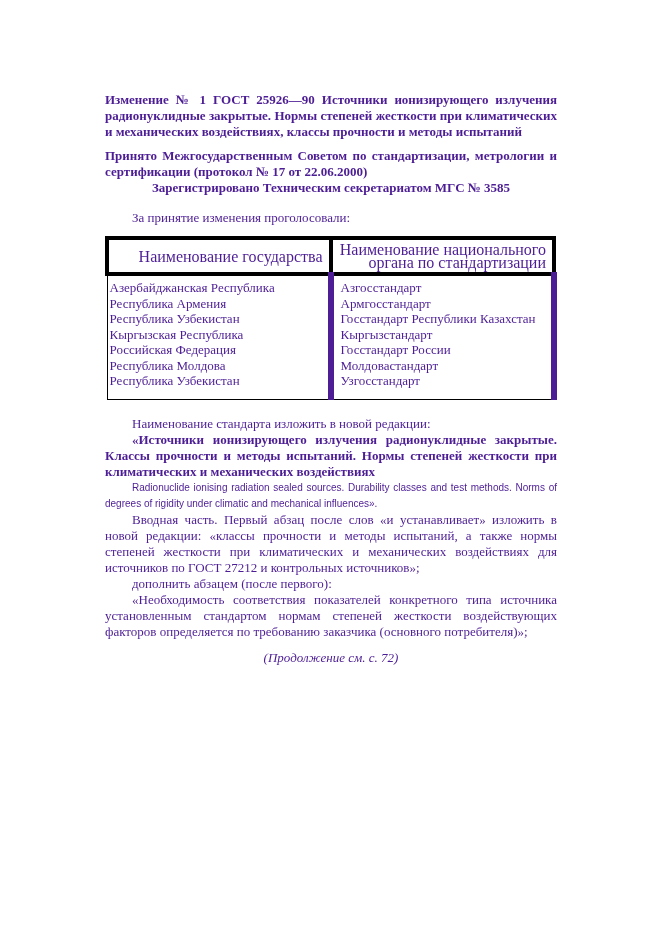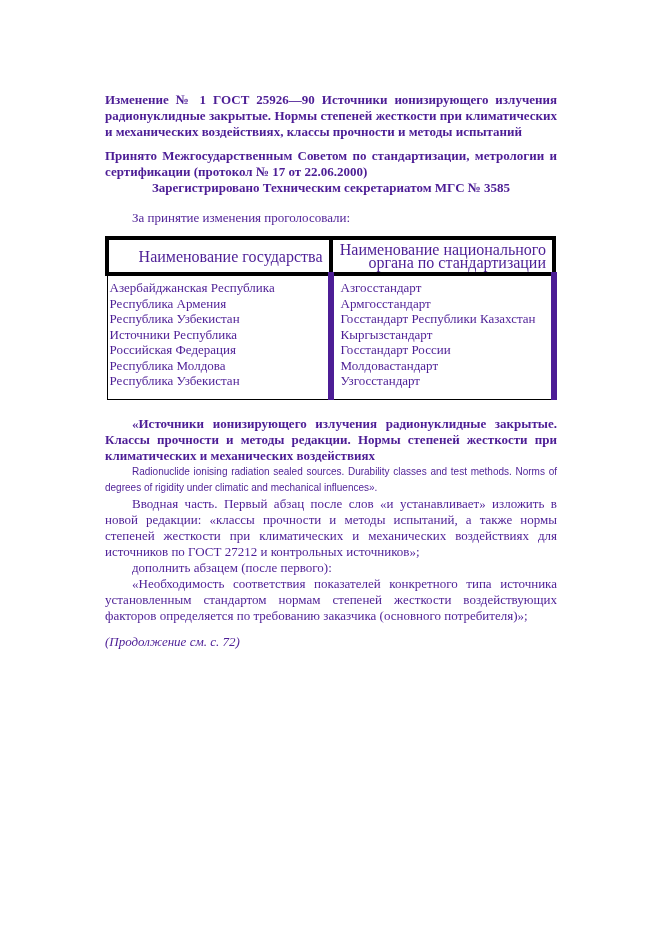--- a/index.html
+++ b/index.html
@@ -58,21 +58,21 @@
   table.vote tbody tr:first-child td { padding-top: 4px; }
   table.vote tbody tr:last-child td { padding-bottom: 10px; }
 
   .sans {
     font-family: "Liberation Sans", sans-serif;
     font-size: 10px;
     line-height: 16px;
   }
   .continuation {
     margin-top: 10px;
-    text-align: left;
+    text-align: center;
     font-style: italic;
   }
 </style>
 </head>
 <body>
 
 <div class="page">
   <div class="content">
 
     <p class="bold just mb8">Изменение № 1 ГОСТ 25926—90 Источники ионизирующего излучения радионуклидные закрытые. Нормы степеней жесткости при климатических и механических воздействиях, классы прочности и методы испытаний</p>
@@ -97,40 +97,41 @@
         </tr>
         <tr>
           <td>Республика Армения</td>
           <td>Армгосстандарт</td>
         </tr>
         <tr>
           <td>Республика Узбекистан</td>
           <td>Госстандарт Республики Казахстан</td>
         </tr>
         <tr>
-          <td>Источники Республика</td>
+          <td>Кыргызская Республика</td>
           <td>Кыргызстандарт</td>
         </tr>
         <tr>
           <td>Российская Федерация</td>
           <td>Госстандарт России</td>
         </tr>
         <tr>
           <td>Республика Молдова</td>
           <td>Молдовастандарт</td>
         </tr>
         <tr>
           <td>Республика Узбекистан</td>
           <td>Узгосстандарт</td>
         </tr>
       </tbody>
     </table>
 
+    <p class="indent just">Наименование стандарта изложить в новой редакции:</p>
 
-    <p class="indent just bold">«Источники ионизирующего излучения радионуклидные закрытые. Классы прочности и методы редакции. Нормы степеней жесткости при климатических и механических воздействиях</p>
+    <p class="indent just bold">«Источники ионизирующего излучения радионуклидные закрытые. Классы прочности и методы испытаний. Нормы степеней жесткости при климатических и механических воздействиях</p>
 
     <p class="indent just sans">Radionuclide ionising radiation sealed sources. Durability classes and test methods. Norms of degrees of rigidity under climatic and mechanical influences».</p>
 
     <p class="indent just">Вводная часть. Первый абзац после слов «и устанавливает» изложить в новой редакции: «классы прочности и методы испытаний, а также нормы степеней жесткости при климатических и механических воздействиях для источников по ГОСТ 27212 и контрольных источников»;</p>
 
     <p class="indent just">дополнить абзацем (после первого):</p>
 
     <p class="indent just">«Необходимость соответствия показателей конкретного типа источника установленным стандартом нормам степеней жесткости воздействующих факторов определяется по требованию заказчика (основного потребителя)»;</p>
 
     <p class="continuation">(Продолжение см. с. 72)</p>

